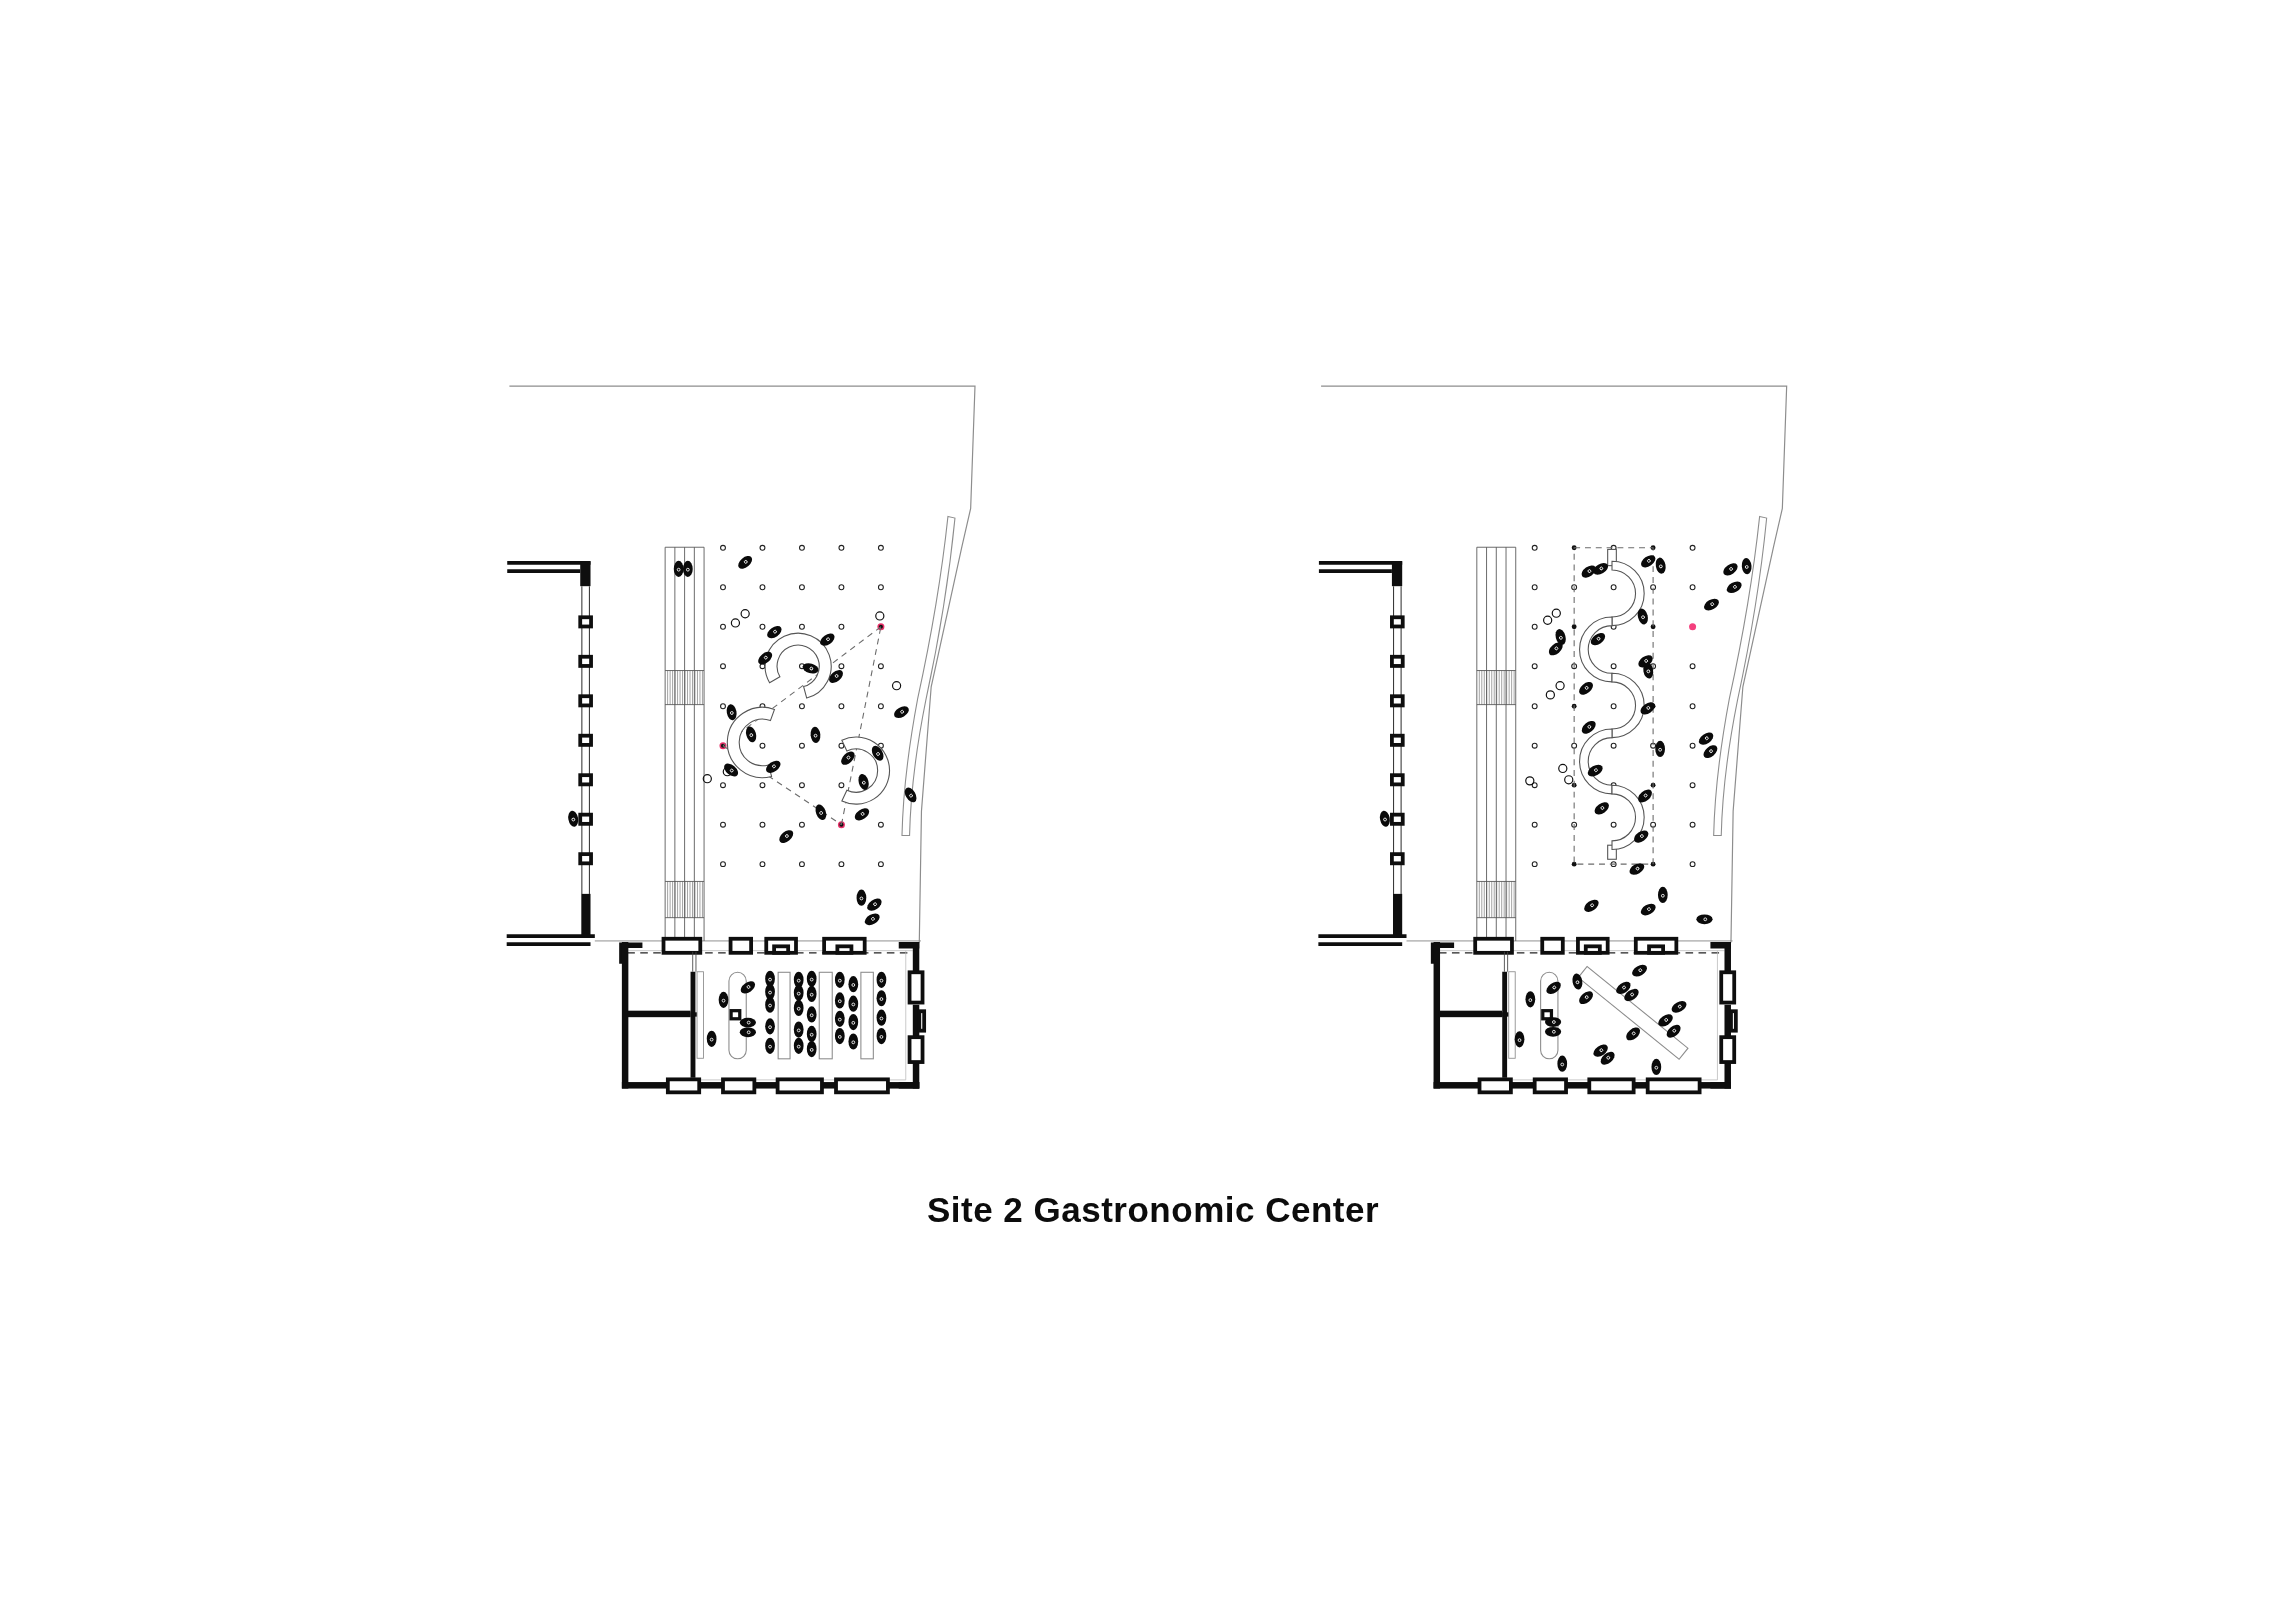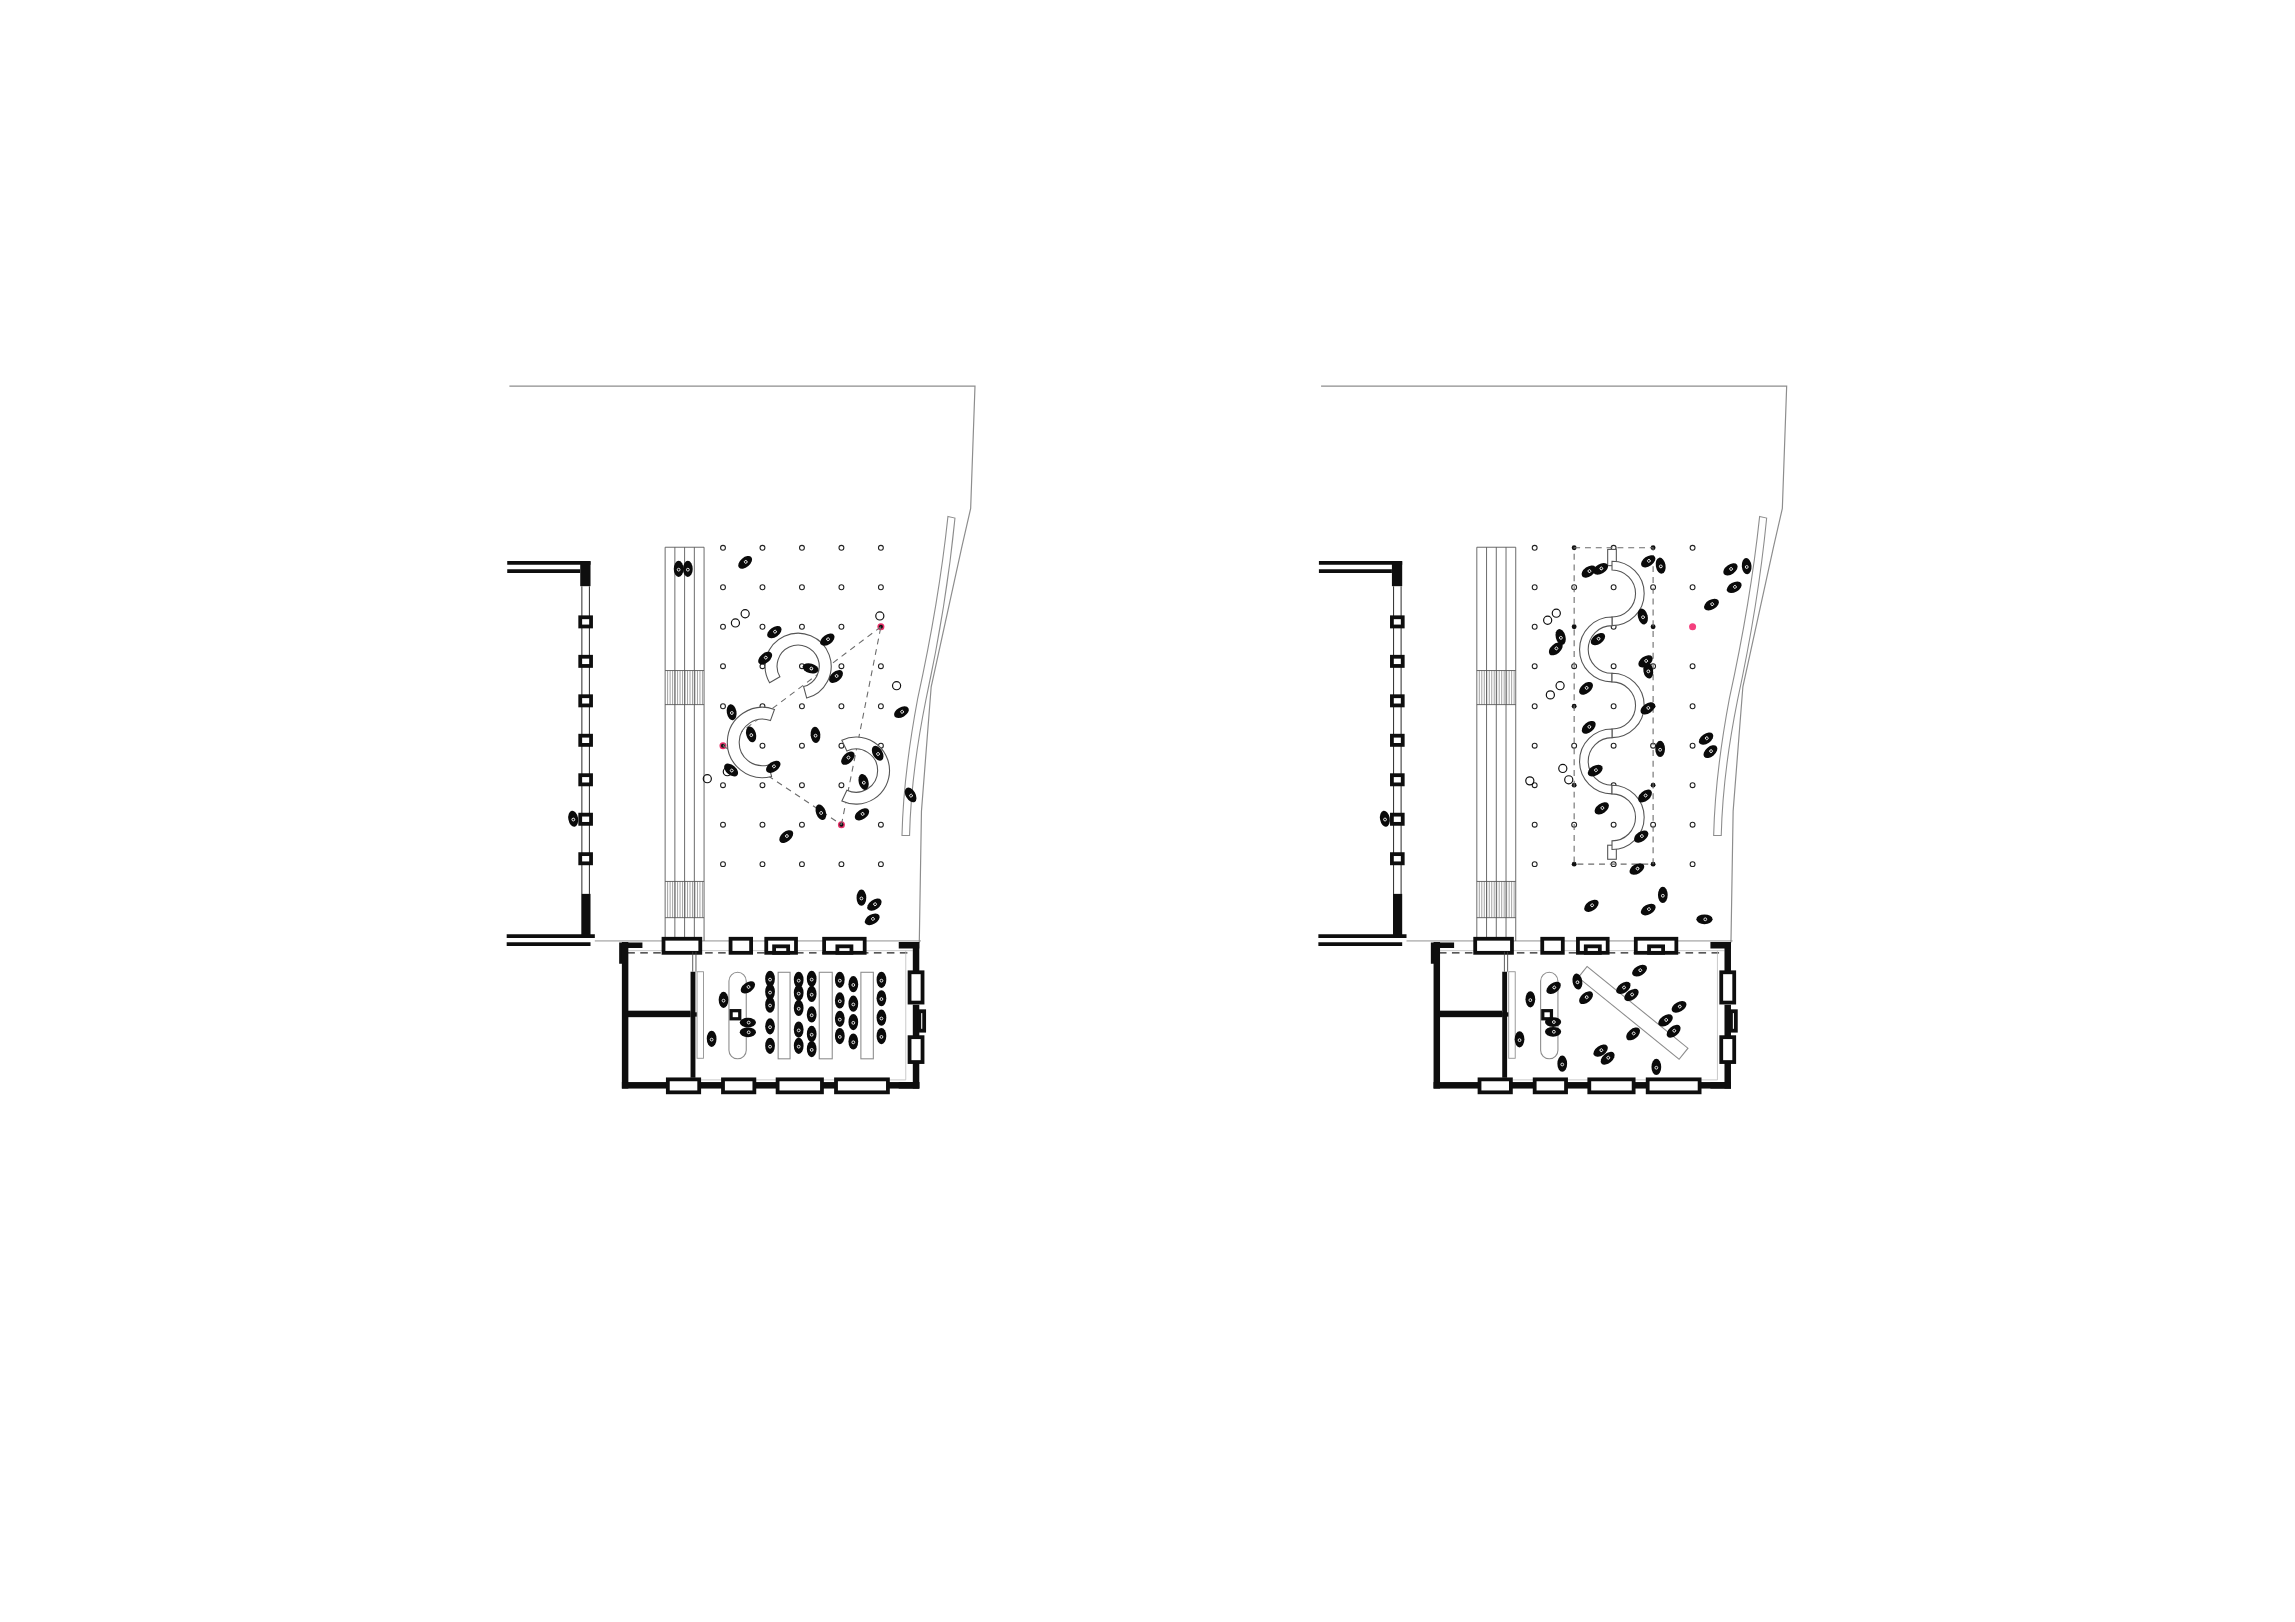--- a/index.html
+++ b/index.html
@@ -824,14 +824,15 @@
             <ellipse cx="0" cy="0" rx="15" ry="9" fill="#0a0a0a"></ellipse>
             <circle cx="1.5" cy="0" r="2.6" fill="none" stroke="#ffffff" stroke-width="1.6"></circle>
           </g>
           <g transform="translate(1388,1967) rotate(90)">
             <ellipse cx="0" cy="0" rx="15" ry="9" fill="#0a0a0a"></ellipse>
             <circle cx="1.5" cy="0" r="2.6" fill="none" stroke="#ffffff" stroke-width="1.6"></circle>
           </g>
         </g>
       </g>
     </svg>
+  <div id="caption">Site 2 Gastronomic Center</div>
 </div>
 
 
 </body></html>

